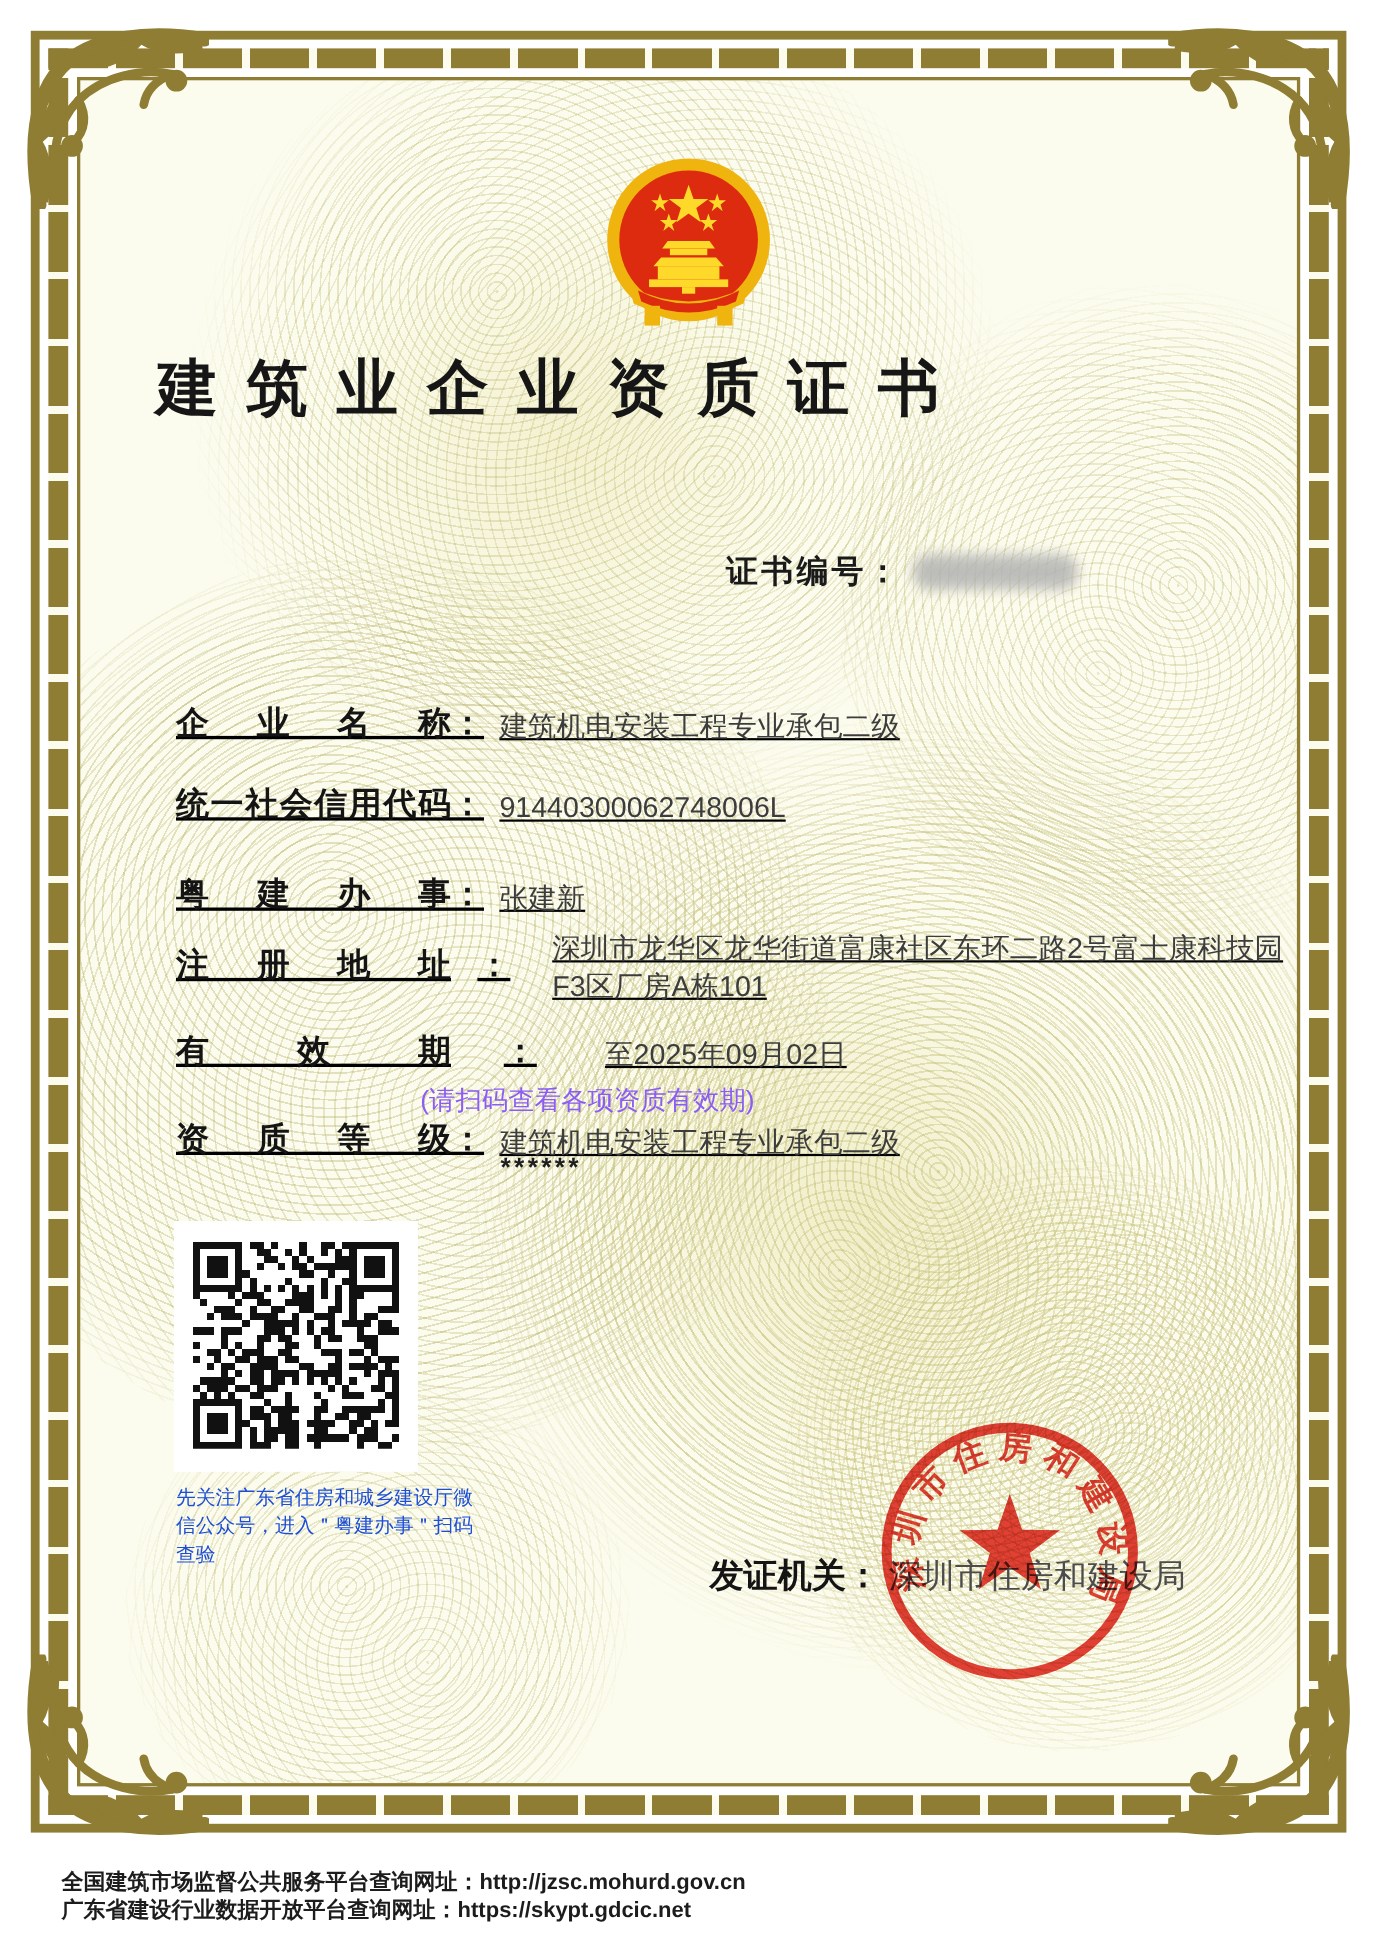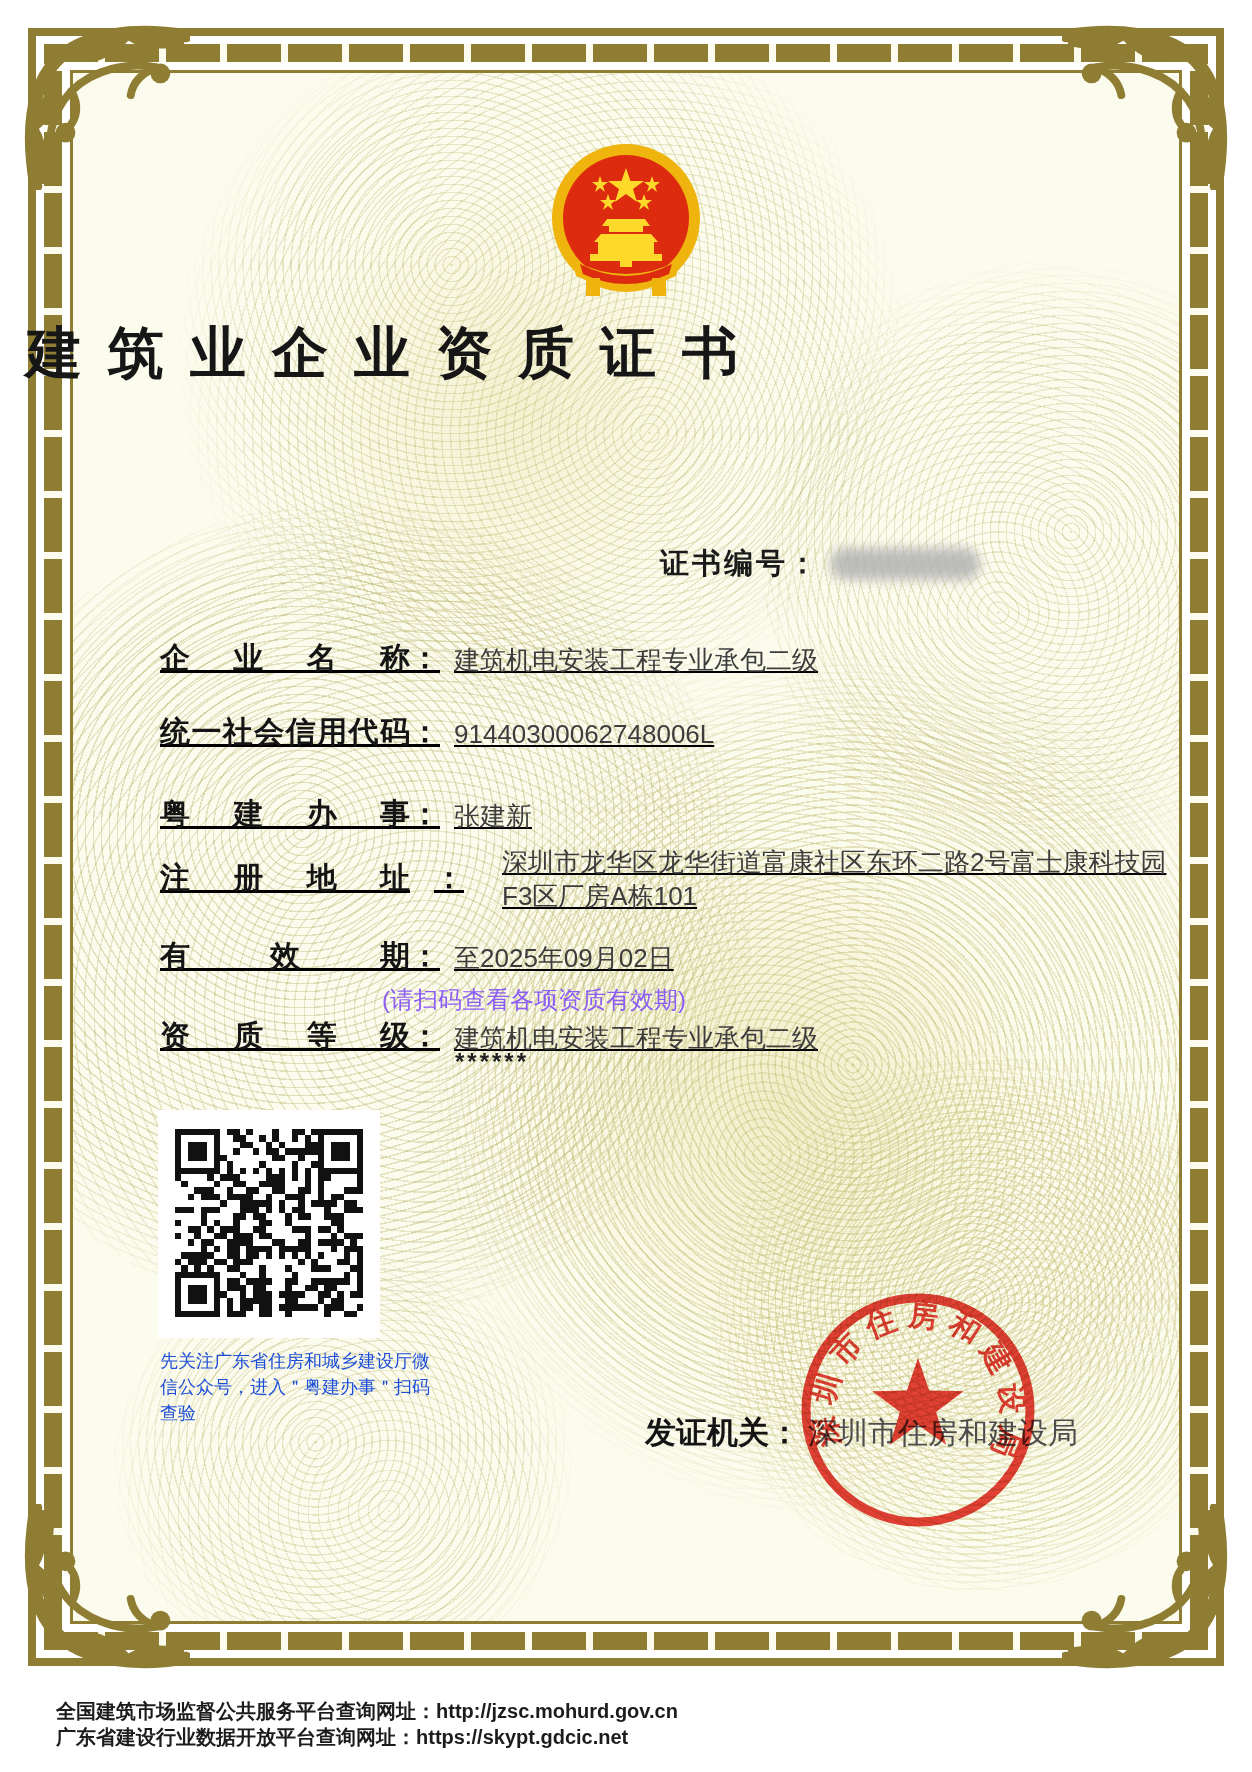--- a/index.html
+++ b/index.html
@@ -48,23 +48,23 @@
   .lad-left{left:16px;} .lad-right{right:16px;}
   .f-inner{position:absolute;inset:42px;border:3px solid #8e7d32;}
   .corner{position:absolute;width:168px;height:168px;}
   .c-tl{left:-6px;top:-6px;}
   .c-tr{right:-6px;top:-6px;transform:scaleX(-1);}
   .c-bl{left:-6px;bottom:-6px;transform:scaleY(-1);}
   .c-br{right:-6px;bottom:-6px;transform:scale(-1,-1);}
 
   
   .emblem{position:absolute;left:546px;top:140px;width:160px;height:164px;}
-  .title{position:absolute;left:0;top:316px;width:996px;
+  .title{position:absolute;left:0;top:316px;width:996px;text-align:center;
          font-size:56px;font-weight:bold;color:#161616;letter-spacing:26px;text-indent:26px;white-space:nowrap;}
-  .certno-row{position:absolute;left:660px;top:500px;display:flex;align-items:center;margin-top:44px;}
+  .certno-row{position:absolute;left:660px;top:500px;display:flex;align-items:center;}
   .certno-label{font-size:29px;font-weight:bold;color:#1a1a1a;letter-spacing:3px;}
   .certno-blur{width:150px;height:32px;margin-left:10px;background:#b3b3b3;border-radius:15px;filter:blur(6px);opacity:.85;}
 
   .row{position:absolute;left:160px;display:flex;align-items:flex-start;text-decoration:underline;}
   .row.center{align-items:center;}
   .flabel{display:inline-block;width:250px;font-size:30px;font-weight:bold;color:#141414;
           text-align:justify;text-align-last:justify;line-height:36px;}
   .fcolon{font-size:30px;font-weight:bold;color:#141414;line-height:36px;}
   .fvalue{margin-left:14px;font-size:26px;color:#3c3c3c;line-height:34px;padding-top:3px;}
   .fvalue.wide{width:690px;}
@@ -216,21 +216,21 @@
   <div class="row" style="top:796px;">
     <span class="flabel">粤建办事</span>
     <span class="fcolon">：</span>
     <span class="fvalue">张建新</span>
   </div>
   <div class="row center" style="top:842px;gap:24px;">
     <span class="flabel">注册地址</span>
     <span class="fcolon">：</span>
     <span class="fvalue wide">深圳市龙华区龙华街道富康社区东环二路2号富士康科技园F3区厂房A栋101</span>
   </div>
-  <div class="row" style="top:938px;">
+  <div class="row" style="top:938px;gap:48px;">
     <span class="flabel">有效期</span>
     <span class="fcolon">：</span>
     <span class="fvalue">至2025年09月02日</span>
   </div>
   <div class="note">(请扫码查看各项资质有效期)</div>
   <div class="row" style="top:1018px;">
     <span class="flabel">资质等级</span>
     <span class="fcolon">：</span>
     <span class="fvalue">建筑机电安装工程专业承包二级</span>
   </div>

